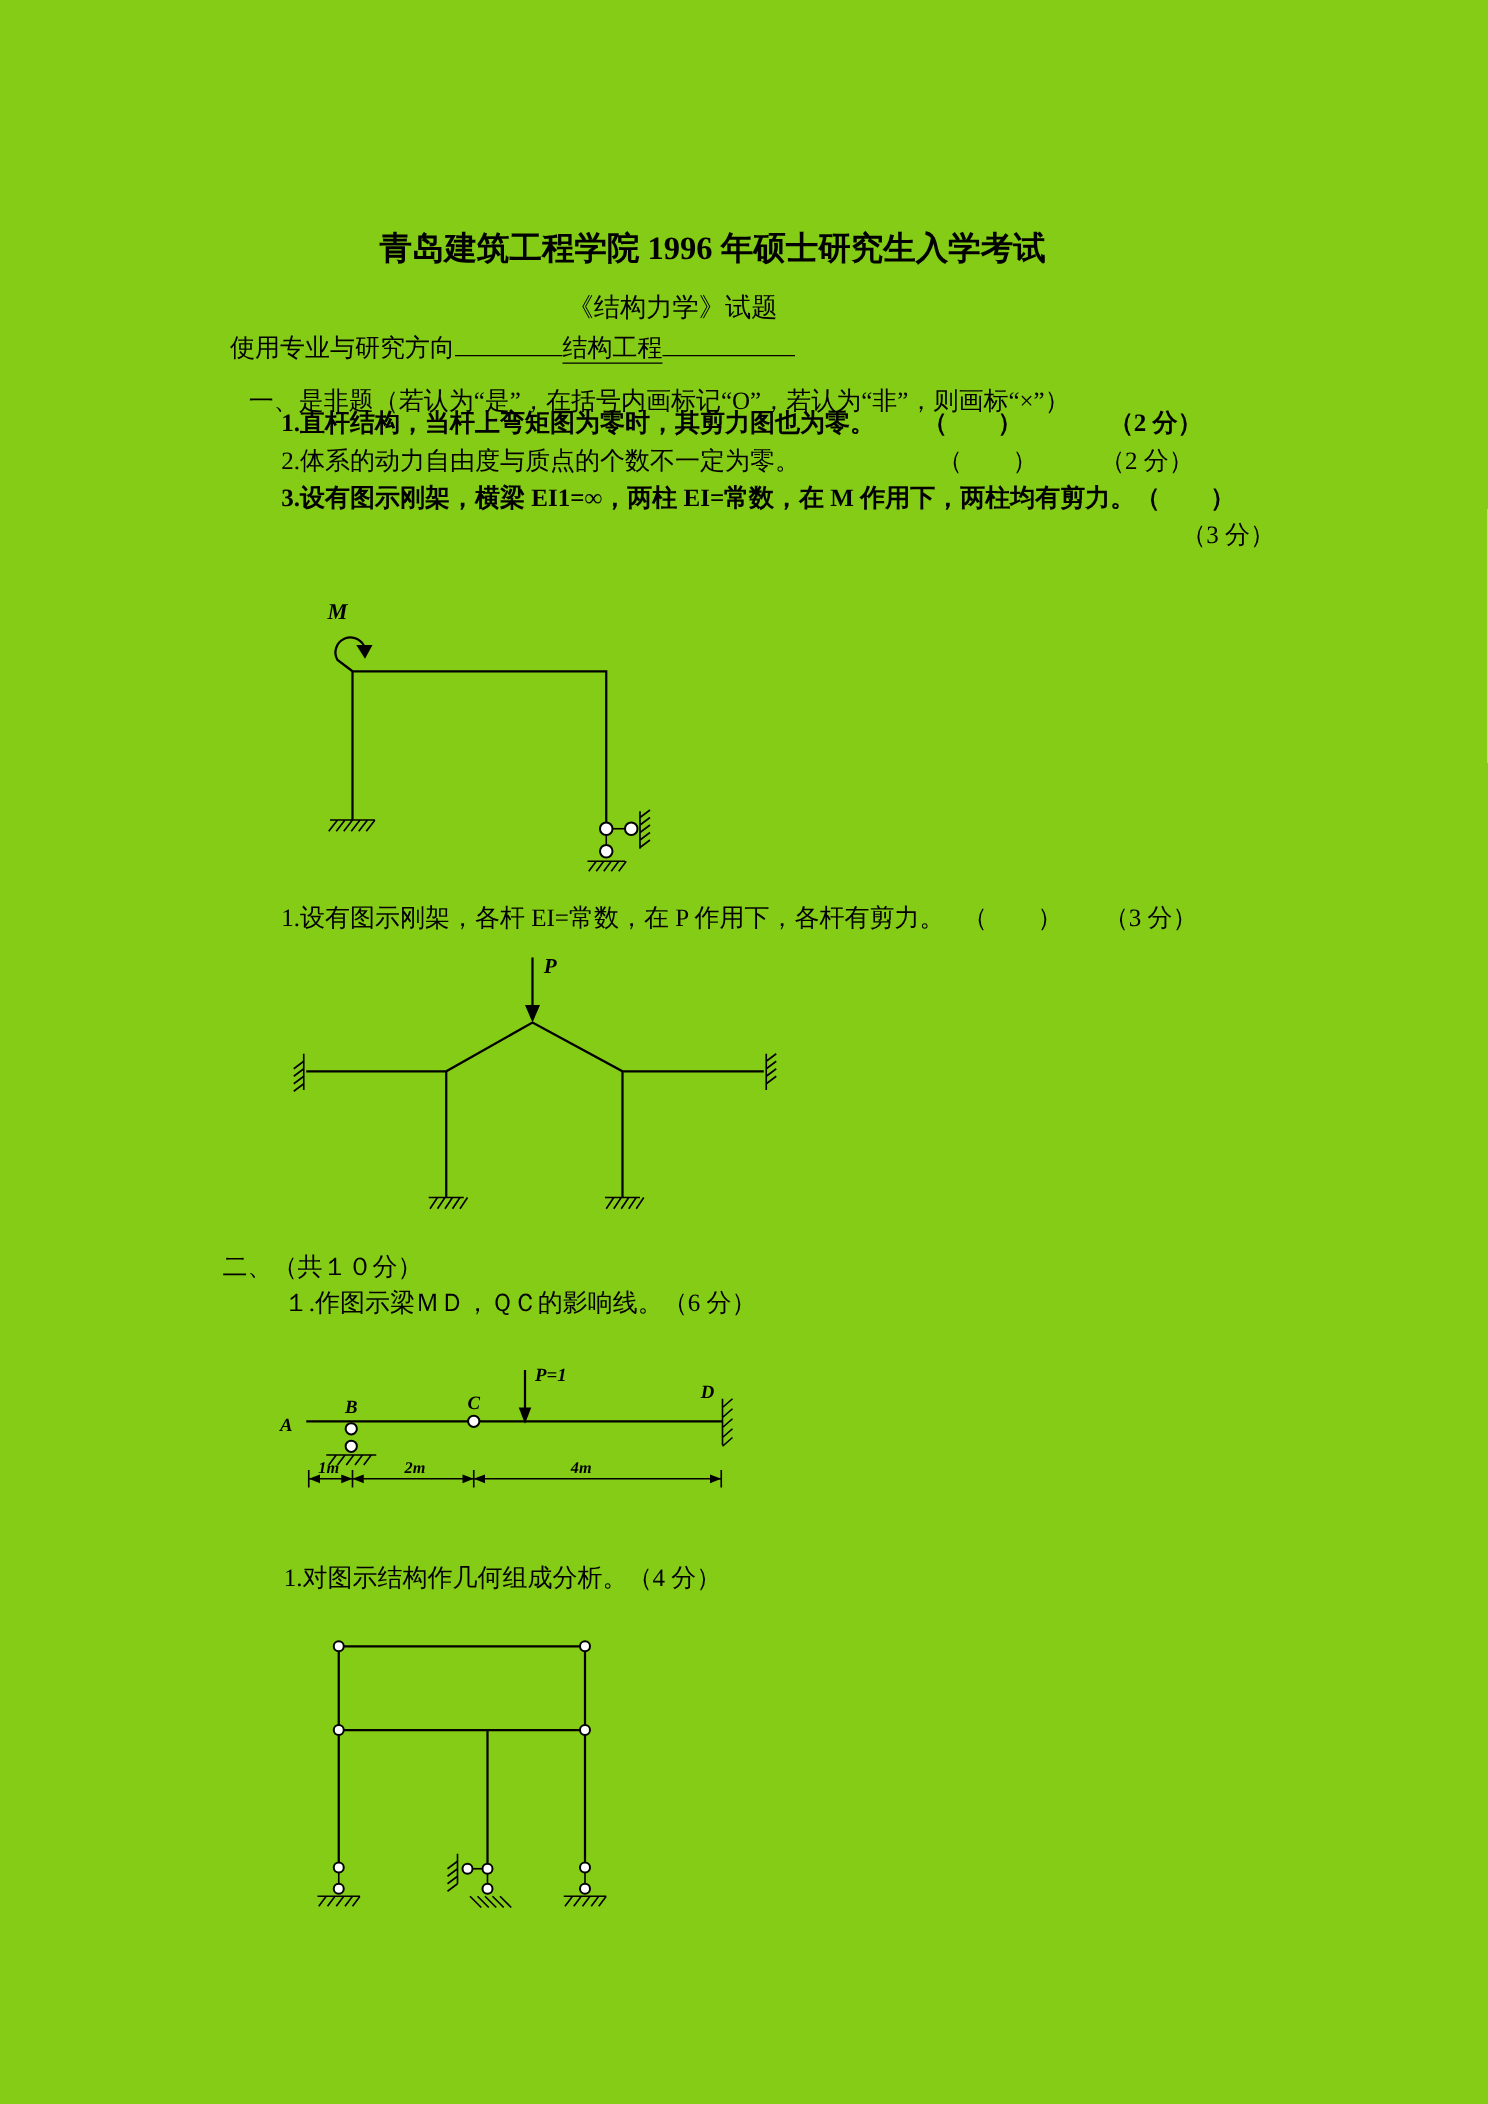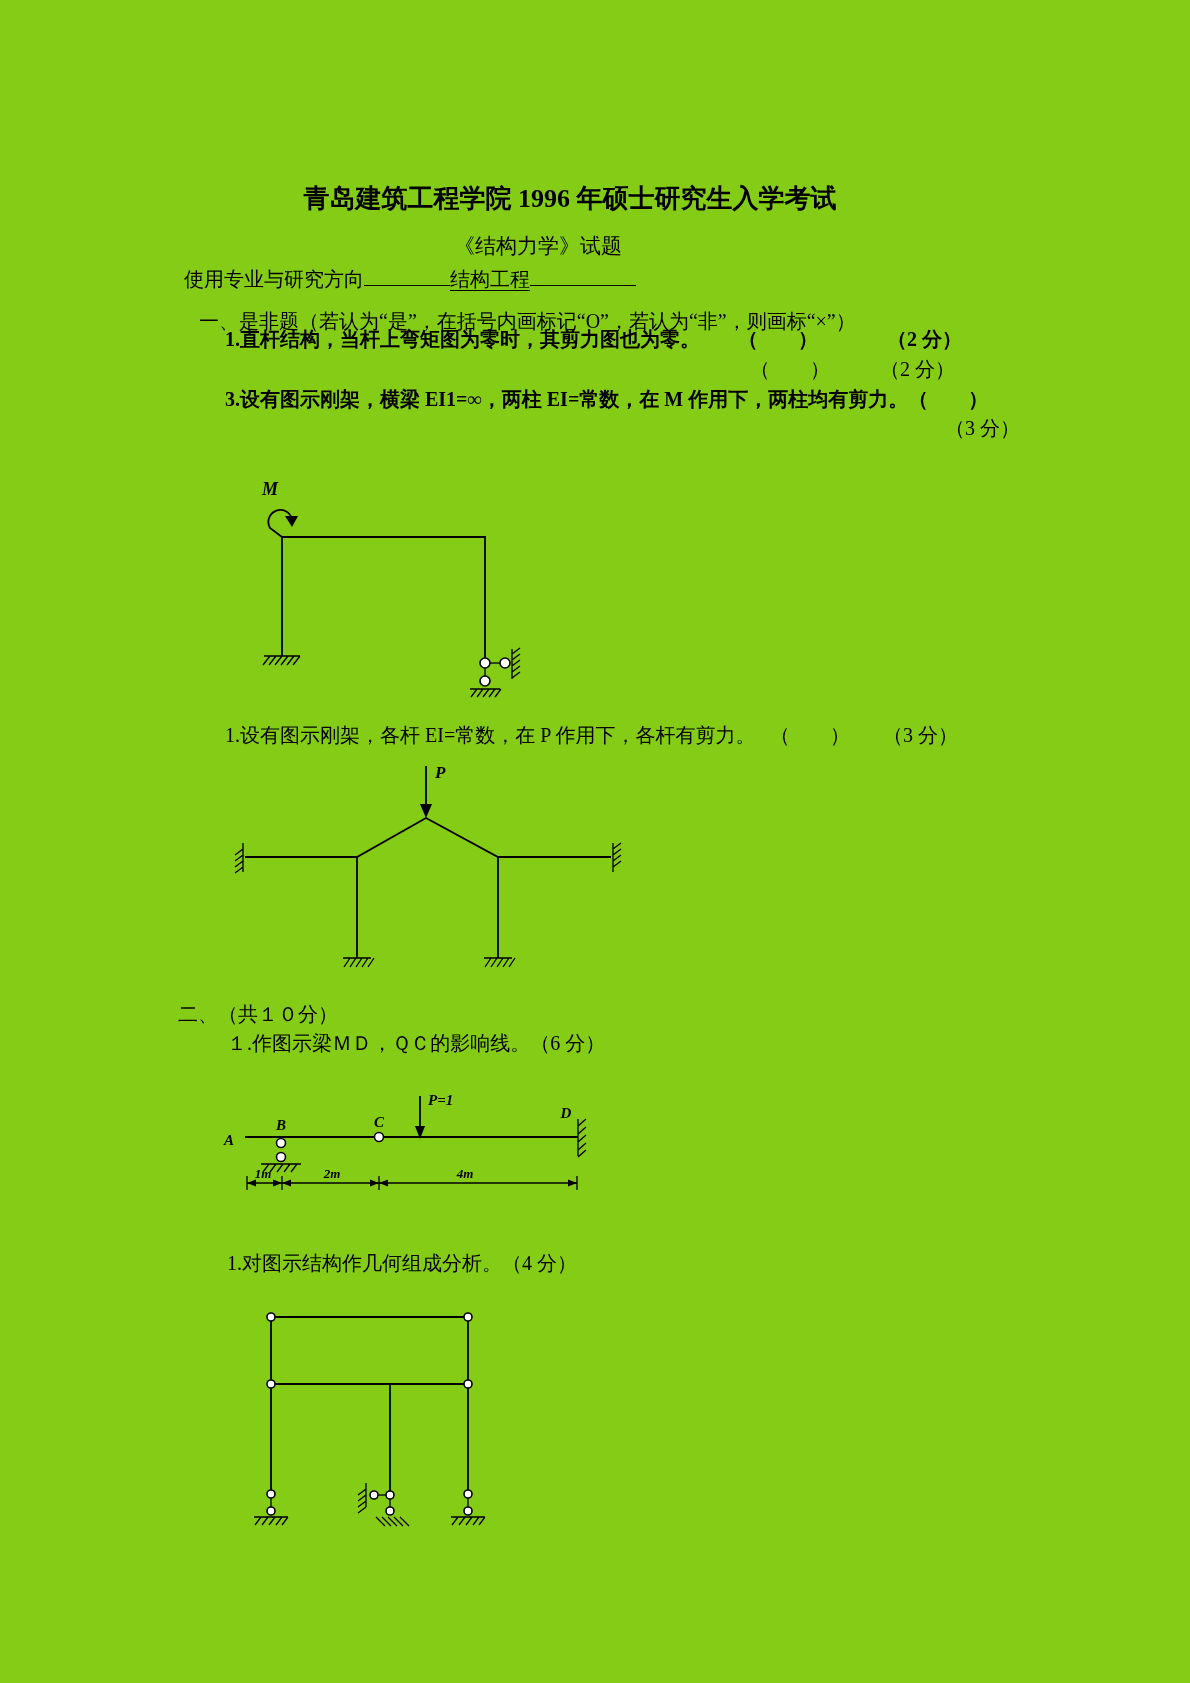--- a/index.html
+++ b/index.html
@@ -38,20 +38,21 @@
 
   <div class="line" style="left:178px; top:308px;margin-left:21px;">一、是非题（若认为“是”，在括号内画标记“O”，若认为“非”，则画标“×”）</div>
 
   <div class="line" style="left:225px; top:326px; width:940px;font-weight:bold;">
     <span>1.直杆结构，当杆上弯矩图为零时，其剪力图也为零。</span>
     <span class="abs" style="left:513px;">（　　）</span>
     <span class="abs" style="left:662px;">（2 分）</span>
   </div>
 
   <div class="line" style="left:225px; top:356px; width:940px;">
+    <span>2.体系的动力自由度与质点的个数不一定为零。</span>
     <span class="abs" style="left:525px;">（　　）</span>
     <span class="abs" style="left:655px;">（2 分）</span>
   </div>
 
   <div class="line" style="left:225px; top:386px;font-weight:bold;">
     <span>3.设有图示刚架，横梁 EI1=∞，两柱 EI=常数，在 M 作用下，两柱均有剪力。</span><span>（　　）</span>
   </div>
   <div class="line" style="left:945px; top:415px;">（3 分）</div>
 
   <svg style="left:200px; top:460px;" width="340" height="250" viewBox="0 0 340 250">

